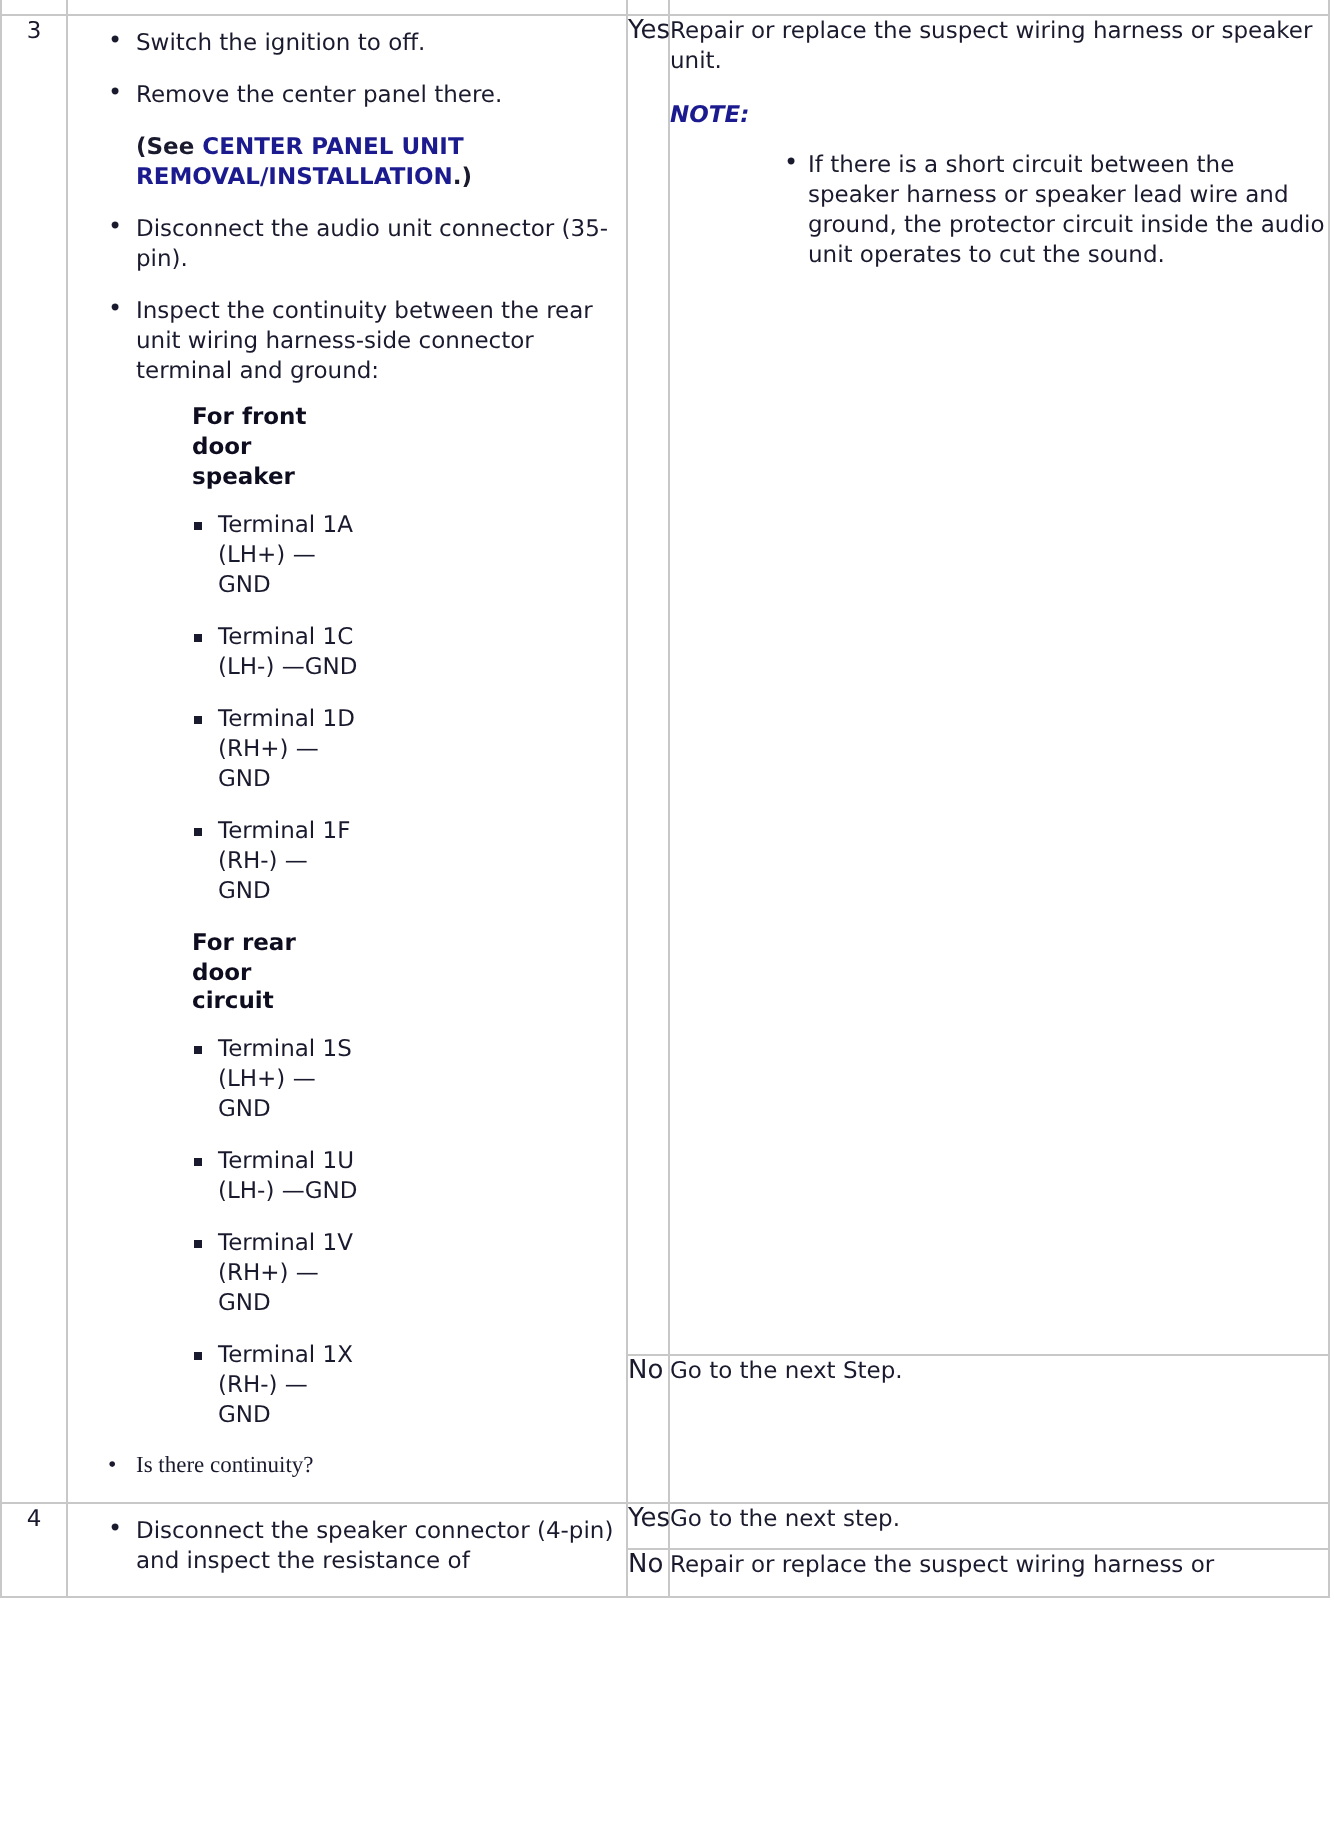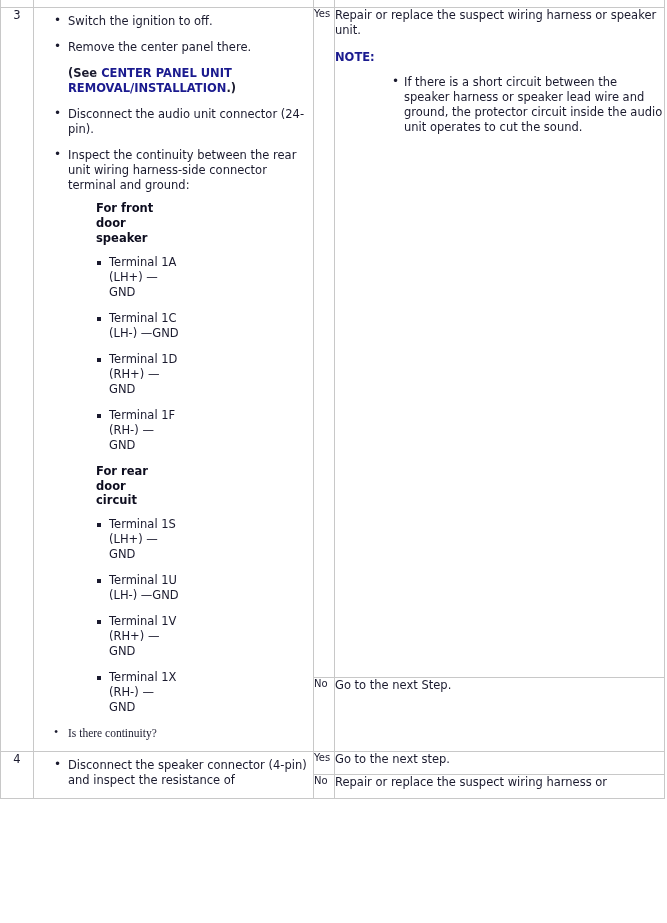--- a/index.html
+++ b/index.html
@@ -113,34 +113,35 @@
   .link-bold {
     color: #1b1b8f;
     font-weight: bold;
   }
   .paren { color: #1a1a2e; font-weight: bold; }
 
   
   .ans {
     text-align: left;
     padding: 6px 0 6px 1px;
-    font-size: 10px;
+    font-size: 13px;
     white-space: nowrap;
   }
 
   
   .act {
     padding: 6px 5px 6px 5px;
     line-height: 1.30;
   }
   .act p { margin: 0; }
   .note-head {
     color: #1b1b8f;
     font-weight: bold;
     margin: 12px 0 10px 0 !important;
+    font-style: italic;
   }
   ul.note-list {
     list-style: none;
     margin: 0;
     padding: 0 0 0 55px;
   }
   ul.note-list > li {
     position: relative;
     padding-left: 14px;
     line-height: 1.30;
@@ -176,21 +177,21 @@
 
       <tr>
         <td rowspan="2" class="step-num">3</td>
 
         <td rowspan="2">
           <div class="cell-pad">
             <ul class="lvl1">
               <li class="bullet">Switch the ignition to off.</li>
               <li class="bullet">Remove the center panel there.</li>
               <li class="nobullet"><span class="paren">(See </span><span class="link-bold">CENTER PANEL UNIT REMOVAL/INSTALLATION</span><span class="paren">.)</span></li>
-              <li class="bullet">Disconnect the audio unit connector (24-pin).</li>
+              <li class="bullet">Disconnect the audio unit connector (35-pin).</li>
               <li class="bullet">Inspect the continuity between the rear unit wiring harness-side connector terminal and ground:</li>
             </ul>
 
             <div class="subhead">For front door speaker</div>
             <ul class="lvl2">
               <li>Terminal 1A (LH+) —GND</li>
               <li>Terminal 1C (LH-) —GND</li>
               <li>Terminal 1D (RH+) —GND</li>
               <li>Terminal 1F (RH-) —GND</li>
             </ul>

